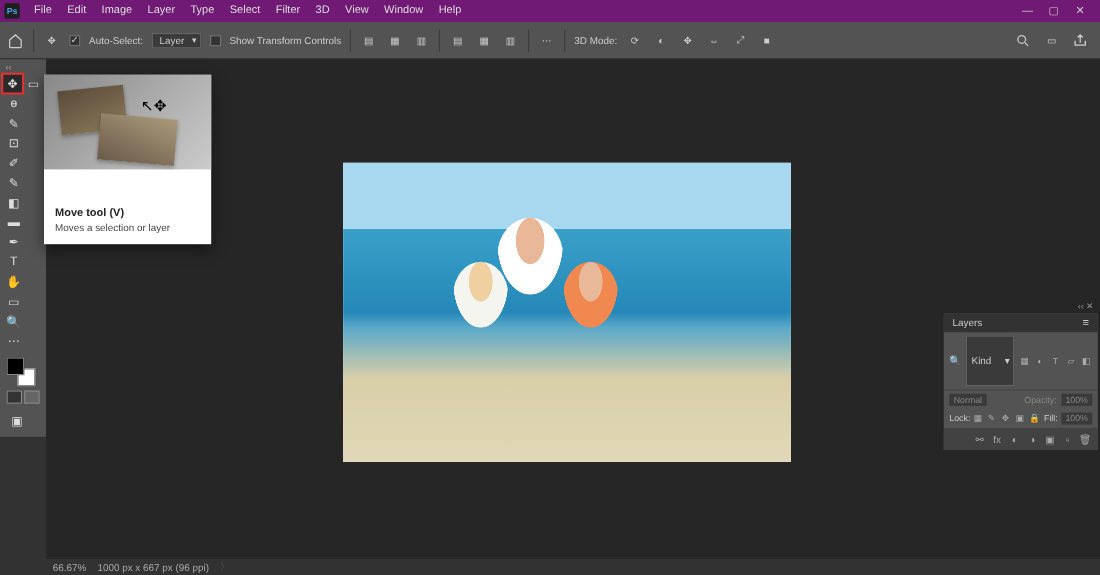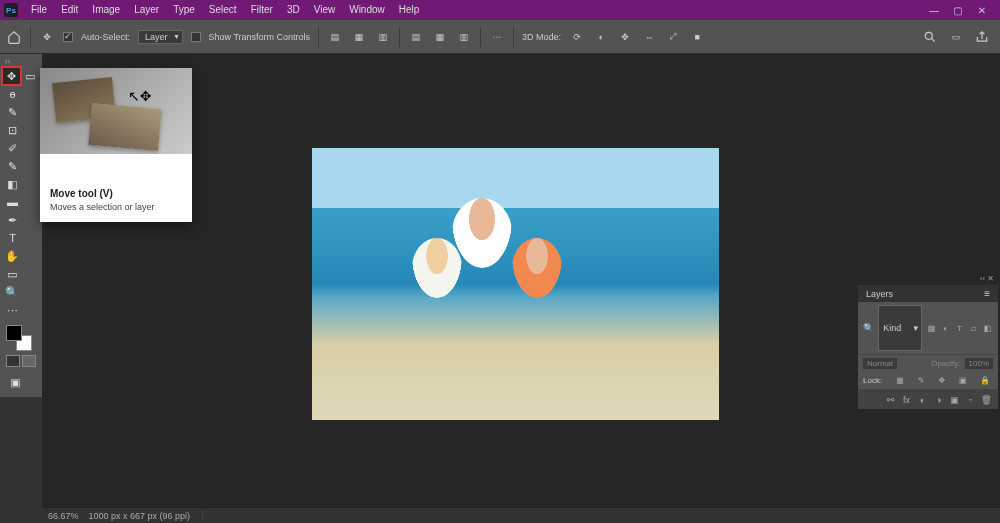--- a/index.html
+++ b/index.html
@@ -58,30 +58,30 @@
   .photo { width:100%; height:100%; background: linear-gradient(to bottom, #a8d8f0 0%, #a8d8f0 22%, #3aa0c8 22%, #2588b8 50%, #5aa8c8 55%, #d8cfa8 72%, #e0d8b8 100%); position:relative; overflow:hidden;}
   .person { position:absolute; border-radius:50%;}
   .p1 { left:140px; top:50px; width:60px; height:70px; background: radial-gradient(ellipse at 50% 30%, #e8b898 30%, #fff 31%, #fff 70%, transparent 71%);}
   .p2 { left:100px; top:90px; width:50px; height:60px; background: radial-gradient(ellipse at 50% 30%, #f0d0a0 30%, #f5f5f0 31%, #f5f5f0 70%, transparent 71%);}
   .p3 { left:200px; top:90px; width:50px; height:60px; background: radial-gradient(ellipse at 50% 30%, #e8b898 30%, #f08850 31%, #f08850 70%, transparent 71%);}
   
   
   .panel-strip { position:absolute; right:2px; top:218px; width:140px;}
   .panel-collapse { text-align:right; color:#999; font-size:8px; padding:2px 4px;}
   .layers-panel { background:#535353; color:#ccc; font-size:9px; width:140px;}
-  .panel-tab { background:#323232; padding:3px 8px; display:flex; align-items:center; justify-content:space-between;}
+  .panel-tab { background:#323232; padding:3px 8px; display:flex; align-items:flex-start; justify-content:space-between;}
   .panel-menu { font-size:10px; cursor:pointer;}
   .panel-row { display:flex; align-items:center; gap:4px; padding:3px 5px; border-bottom:1px solid #444;}
   .filter-select { flex:1; background:#3a3a3a; border:1px solid #666; padding:17px 4px; font-size:9px; color:#ccc; position:relative;}
   .filter-select::after{content:"▾"; position:absolute; right:3px;}
   .filter-icons { display:flex; gap:3px;}
   .filter-ic { width:11px; height:11px; display:flex; align-items:center; justify-content:center; font-size:8px; color:#aaa;}
   .blend-row { display:flex; align-items:center; gap:4px; padding:3px 5px; font-size:8px; color:#888;}
   .blend-select, .opacity-val { background:#3a3a3a; padding:1px 4px; color:#888; font-size:8px;}
-  .lock-row { display:flex; align-items:center; gap:14px; padding:3px 5px; border-bottom:1px solid #444; font-size:8px;}
+  .lock-row { display:flex; align-items:center; gap:3px; padding:3px 5px; border-bottom:1px solid #444; font-size:8px;}
   .lock-ic { width:10px; font-size:8px; color:#aaa;}
   .layer { display:flex; align-items:center; gap:5px; padding:3px 5px; border-bottom:1px solid #444;}
   .layer.active { background:#3d5a7a;}
   .layer-vis { width:12px; font-size:10px; color:#ccc;}
   .layer-thumb { width:22px; height:18px; background:linear-gradient(135deg,#8ac 0%,#e8d8b8 60%); border:1px solid #888;}
   .layer-name { font-size:9px; color:#ddd;}
   .layers-body { min-height: 80px;}
   .panel-footer { display:flex; justify-content:flex-end; gap:5px; padding:4px 6px; background:#424242;}
   .pf-ic { width:11px; height:11px; font-size:9px; color:#aaa; display:flex; align-items:center; justify-content:center;}
   

